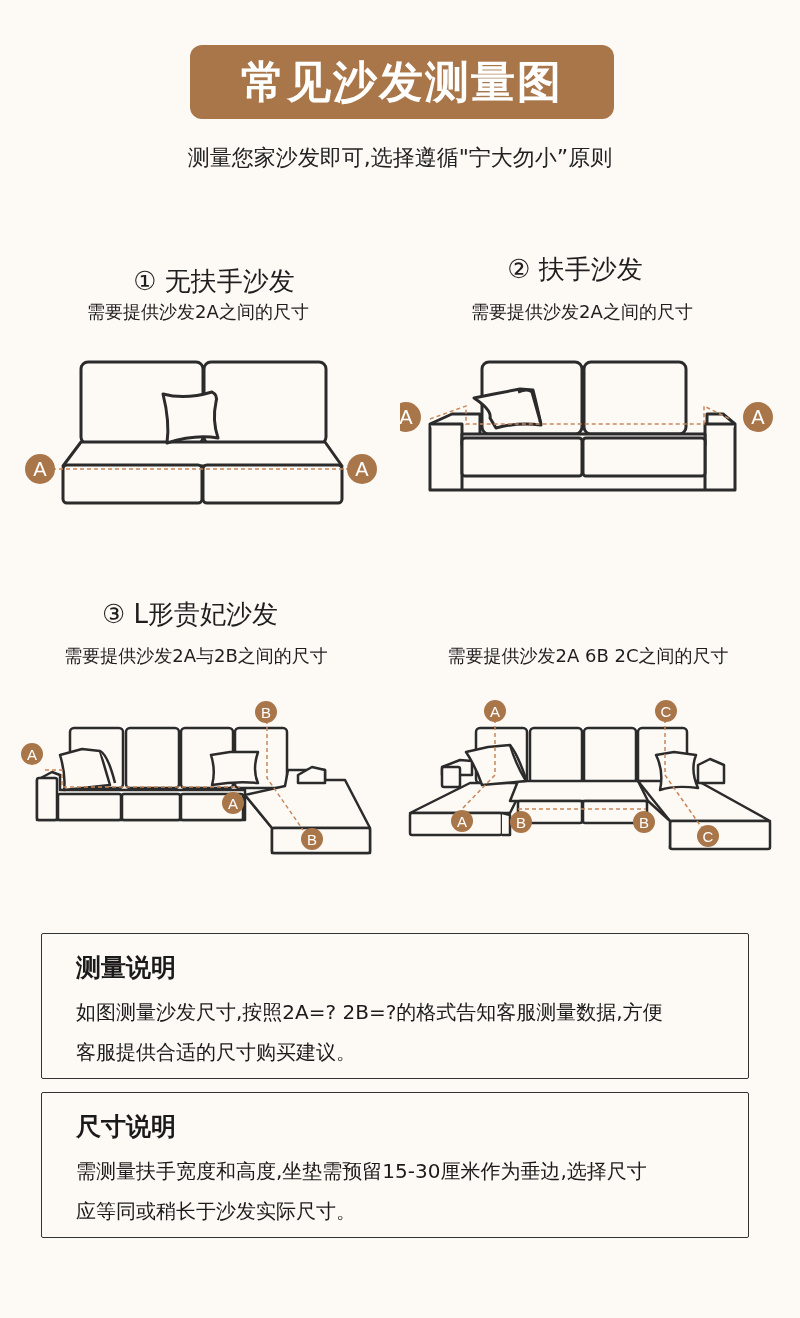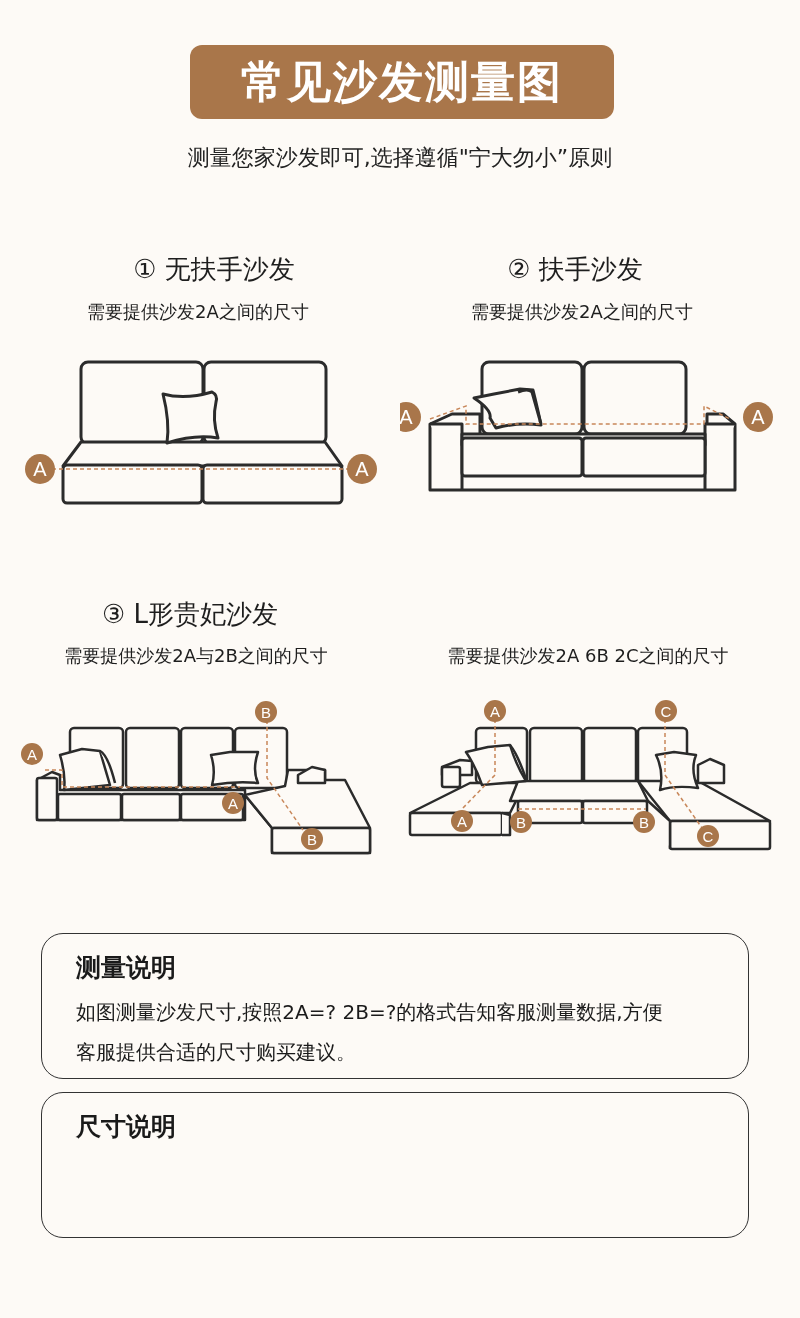--- a/index.html
+++ b/index.html
@@ -20,36 +20,36 @@
     font-size: 22px; color: #222;
   }
 
   .section { position: absolute; width: 400px; }
   .sec-title { position: absolute; width: 100%; text-align: center; font-size: 26px; color: #1e1e1e; }
   .sec-desc { position: absolute; width: 100%; text-align: center; font-size: 18px; color: #1e1e1e; }
   .sec-svg { position: absolute; left: 0; }
 
   .info-box {
     position: absolute; left: 41px; width: 708px;
-    border: 1.5px solid #333; border-radius: 22px; background: #fdfaf6;
+    border: 1.5px solid #333; border-radius: 2px; background: #fdfaf6;
     padding: 16px 34px 0 34px;
   }
   .info-title { font-size: 25px; font-weight: bold; color: #1a1a1a; line-height: 36px; }
   .info-text { font-size: 20px; color: #1a1a1a; line-height: 40px; margin-top: 6px; }
 </style>
 </head>
 <body>
 
 <div class="title-banner">
   <span>常见沙发测量图</span>
 </div>
 <div class="subtitle">测量您家沙发即可,选择遵循"宁大勿小”原则</div>
 
 <div class="section" style="left:0; top:250px; height:260px;">
-  <div class="sec-title" style="top:2px; left:14px;">① 无扶手沙发</div>
+  <div class="sec-title" style="top:14px; left:14px;">① 无扶手沙发</div>
   <div class="sec-desc" style="top:50px; left:-2px;">需要提供沙发2A之间的尺寸</div>
   <svg class="sec-svg" width="400" height="260" viewBox="0 0 400 260" style="top:0;">
     <g fill="#fdfaf6" stroke="#2b2b2b" stroke-width="3" stroke-linejoin="round">
       <rect x="81" y="112" width="122" height="82" rx="7"></rect>
       <rect x="204" y="112" width="122" height="82" rx="7"></rect>
       <path d="M81 192 L325 192 L342 216 L63 216 Z"></path>
       <rect x="63" y="215" width="139" height="38" rx="4"></rect>
       <rect x="203" y="215" width="139" height="38" rx="4"></rect>
       <path d="M163 144 Q185 150 212 142 Q218 145 216 152 Q212 170 218 188 Q195 184 167 193 Q170 172 163 144 Z"></path>
     </g>
@@ -192,13 +192,17 @@
 <div class="info-box" style="top:933px; height:146px;">
   <div class="info-title">测量说明</div>
   <div class="info-text">
     <div>如图测量沙发尺寸,按照2A=? 2B=?的格式告知客服测量数据,方便</div>
     <div>客服提供合适的尺寸购买建议。</div>
   </div>
 </div>
 
 <div class="info-box" style="top:1092px; height:146px;">
   <div class="info-title">尺寸说明</div>
+  <div class="info-text">
+    <div>需测量扶手宽度和高度,坐垫需预留15-30厘米作为垂边,选择尺寸</div>
+    <div>应等同或稍长于沙发实际尺寸。</div>
+  </div>
 </div>
 
 </body></html>

